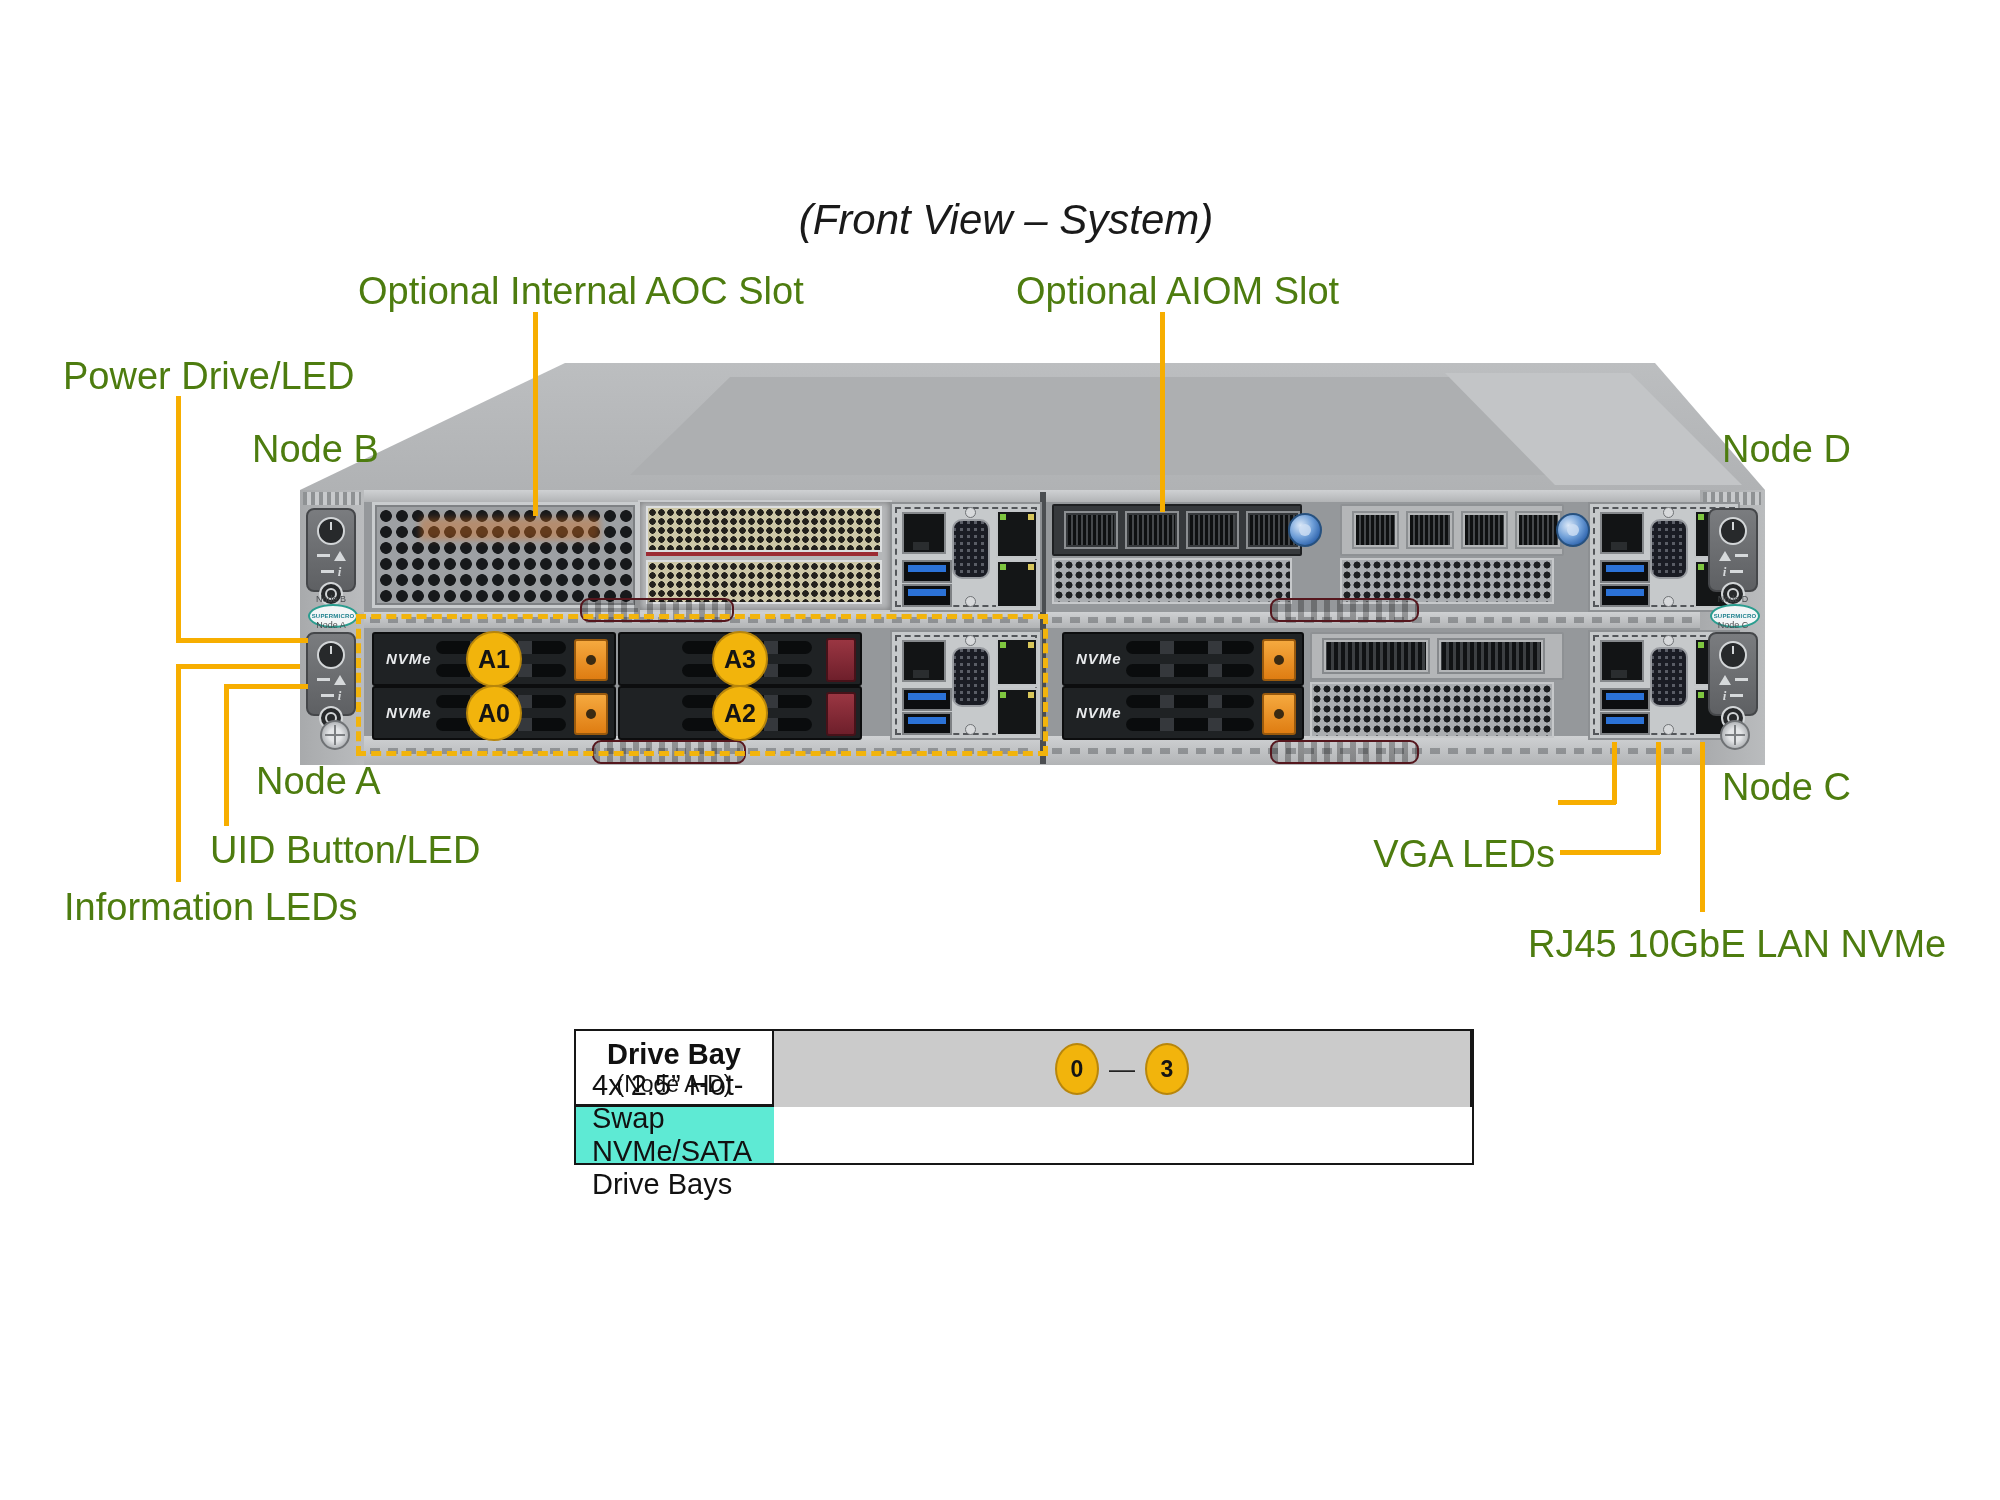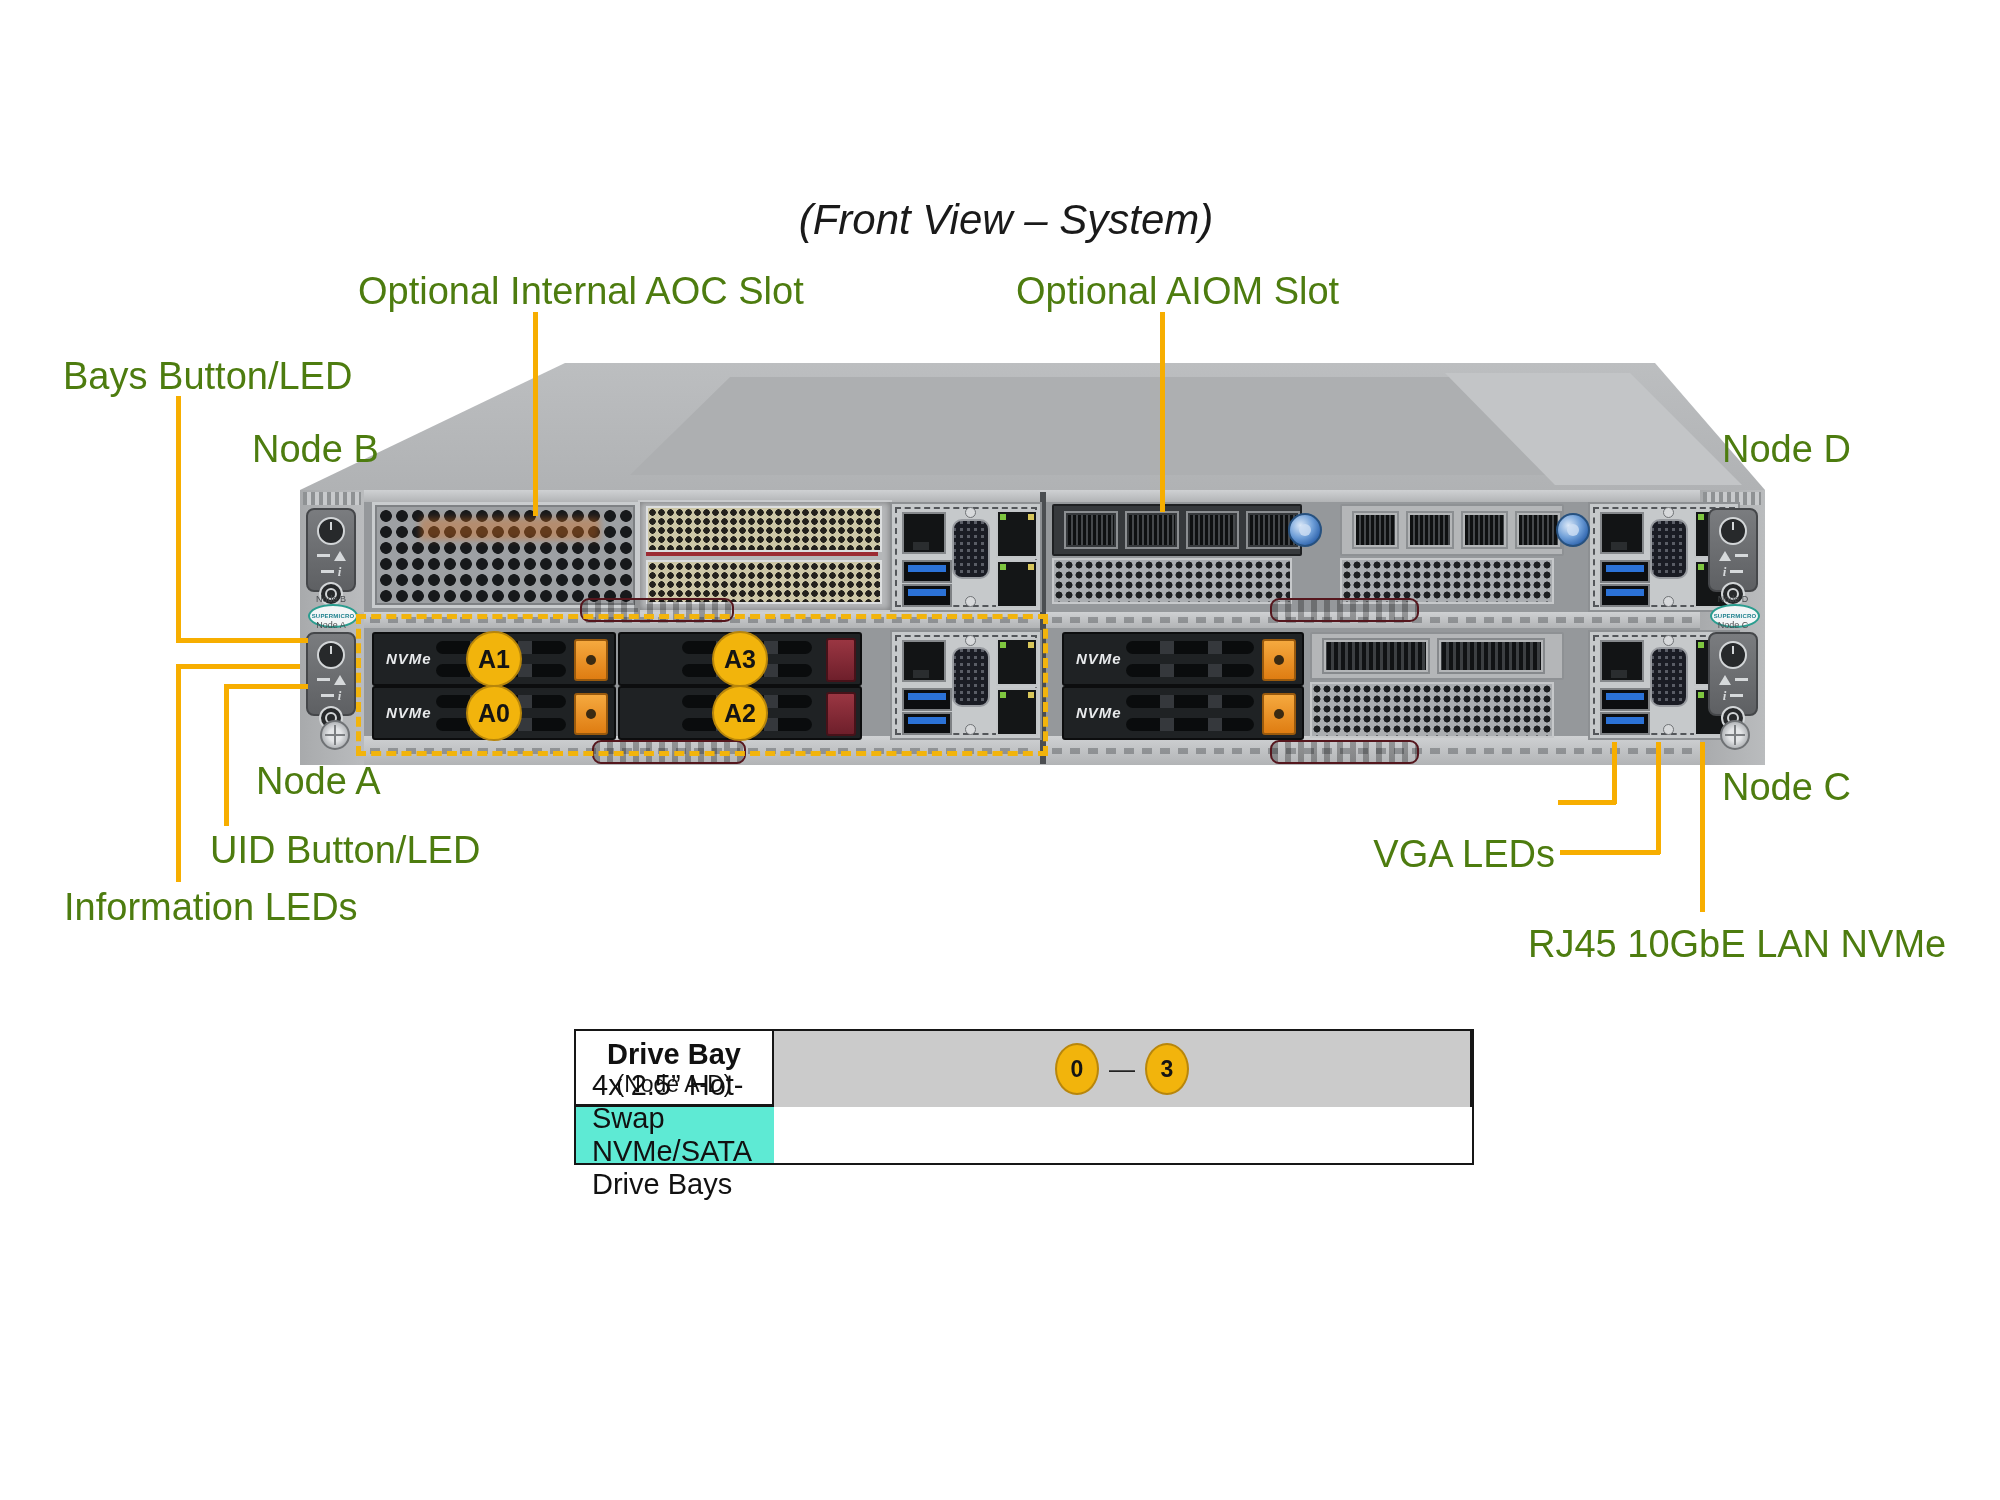--- a/index.html
+++ b/index.html
@@ -375,21 +375,21 @@
   <div class="cl" style="left:224px;top:684px;width:84px;height:5px"></div>
   <div class="cl" style="left:224px;top:684px;width:5px;height:142px"></div>
   <div class="cl" style="left:1612px;top:742px;width:5px;height:62px"></div>
   <div class="cl" style="left:1558px;top:800px;width:58px;height:5px"></div>
   <div class="cl" style="left:1656px;top:742px;width:5px;height:112px"></div>
   <div class="cl" style="left:1560px;top:850px;width:100px;height:5px"></div>
   <div class="cl" style="left:1700px;top:742px;width:5px;height:170px"></div>
 
   <div class="label" style="left:358px;top:270px">Optional Internal AOC Slot</div>
   <div class="label" style="left:1016px;top:270px">Optional AIOM Slot</div>
-  <div class="label" style="left:63px;top:355px">Bays Button/LED</div>
+  <div class="label" style="left:63px;top:355px">Power Drive/LED</div>
   <div class="label" style="left:252px;top:428px">Node B</div>
   <div class="label" style="left:1722px;top:428px">Node D</div>
   <div class="label" style="left:256px;top:760px">Node A</div>
   <div class="label" style="left:1722px;top:766px">Node C</div>
   <div class="label" style="left:210px;top:829px">UID Button/LED</div>
   <div class="label" style="right:445px;top:833px">VGA LEDs</div>
   <div class="label" style="left:64px;top:886px">Information LEDs</div>
   <div class="label" style="left:1528px;top:923px">RJ45 10GbE LAN NVMe</div>
 
   <div id="spec-table">

